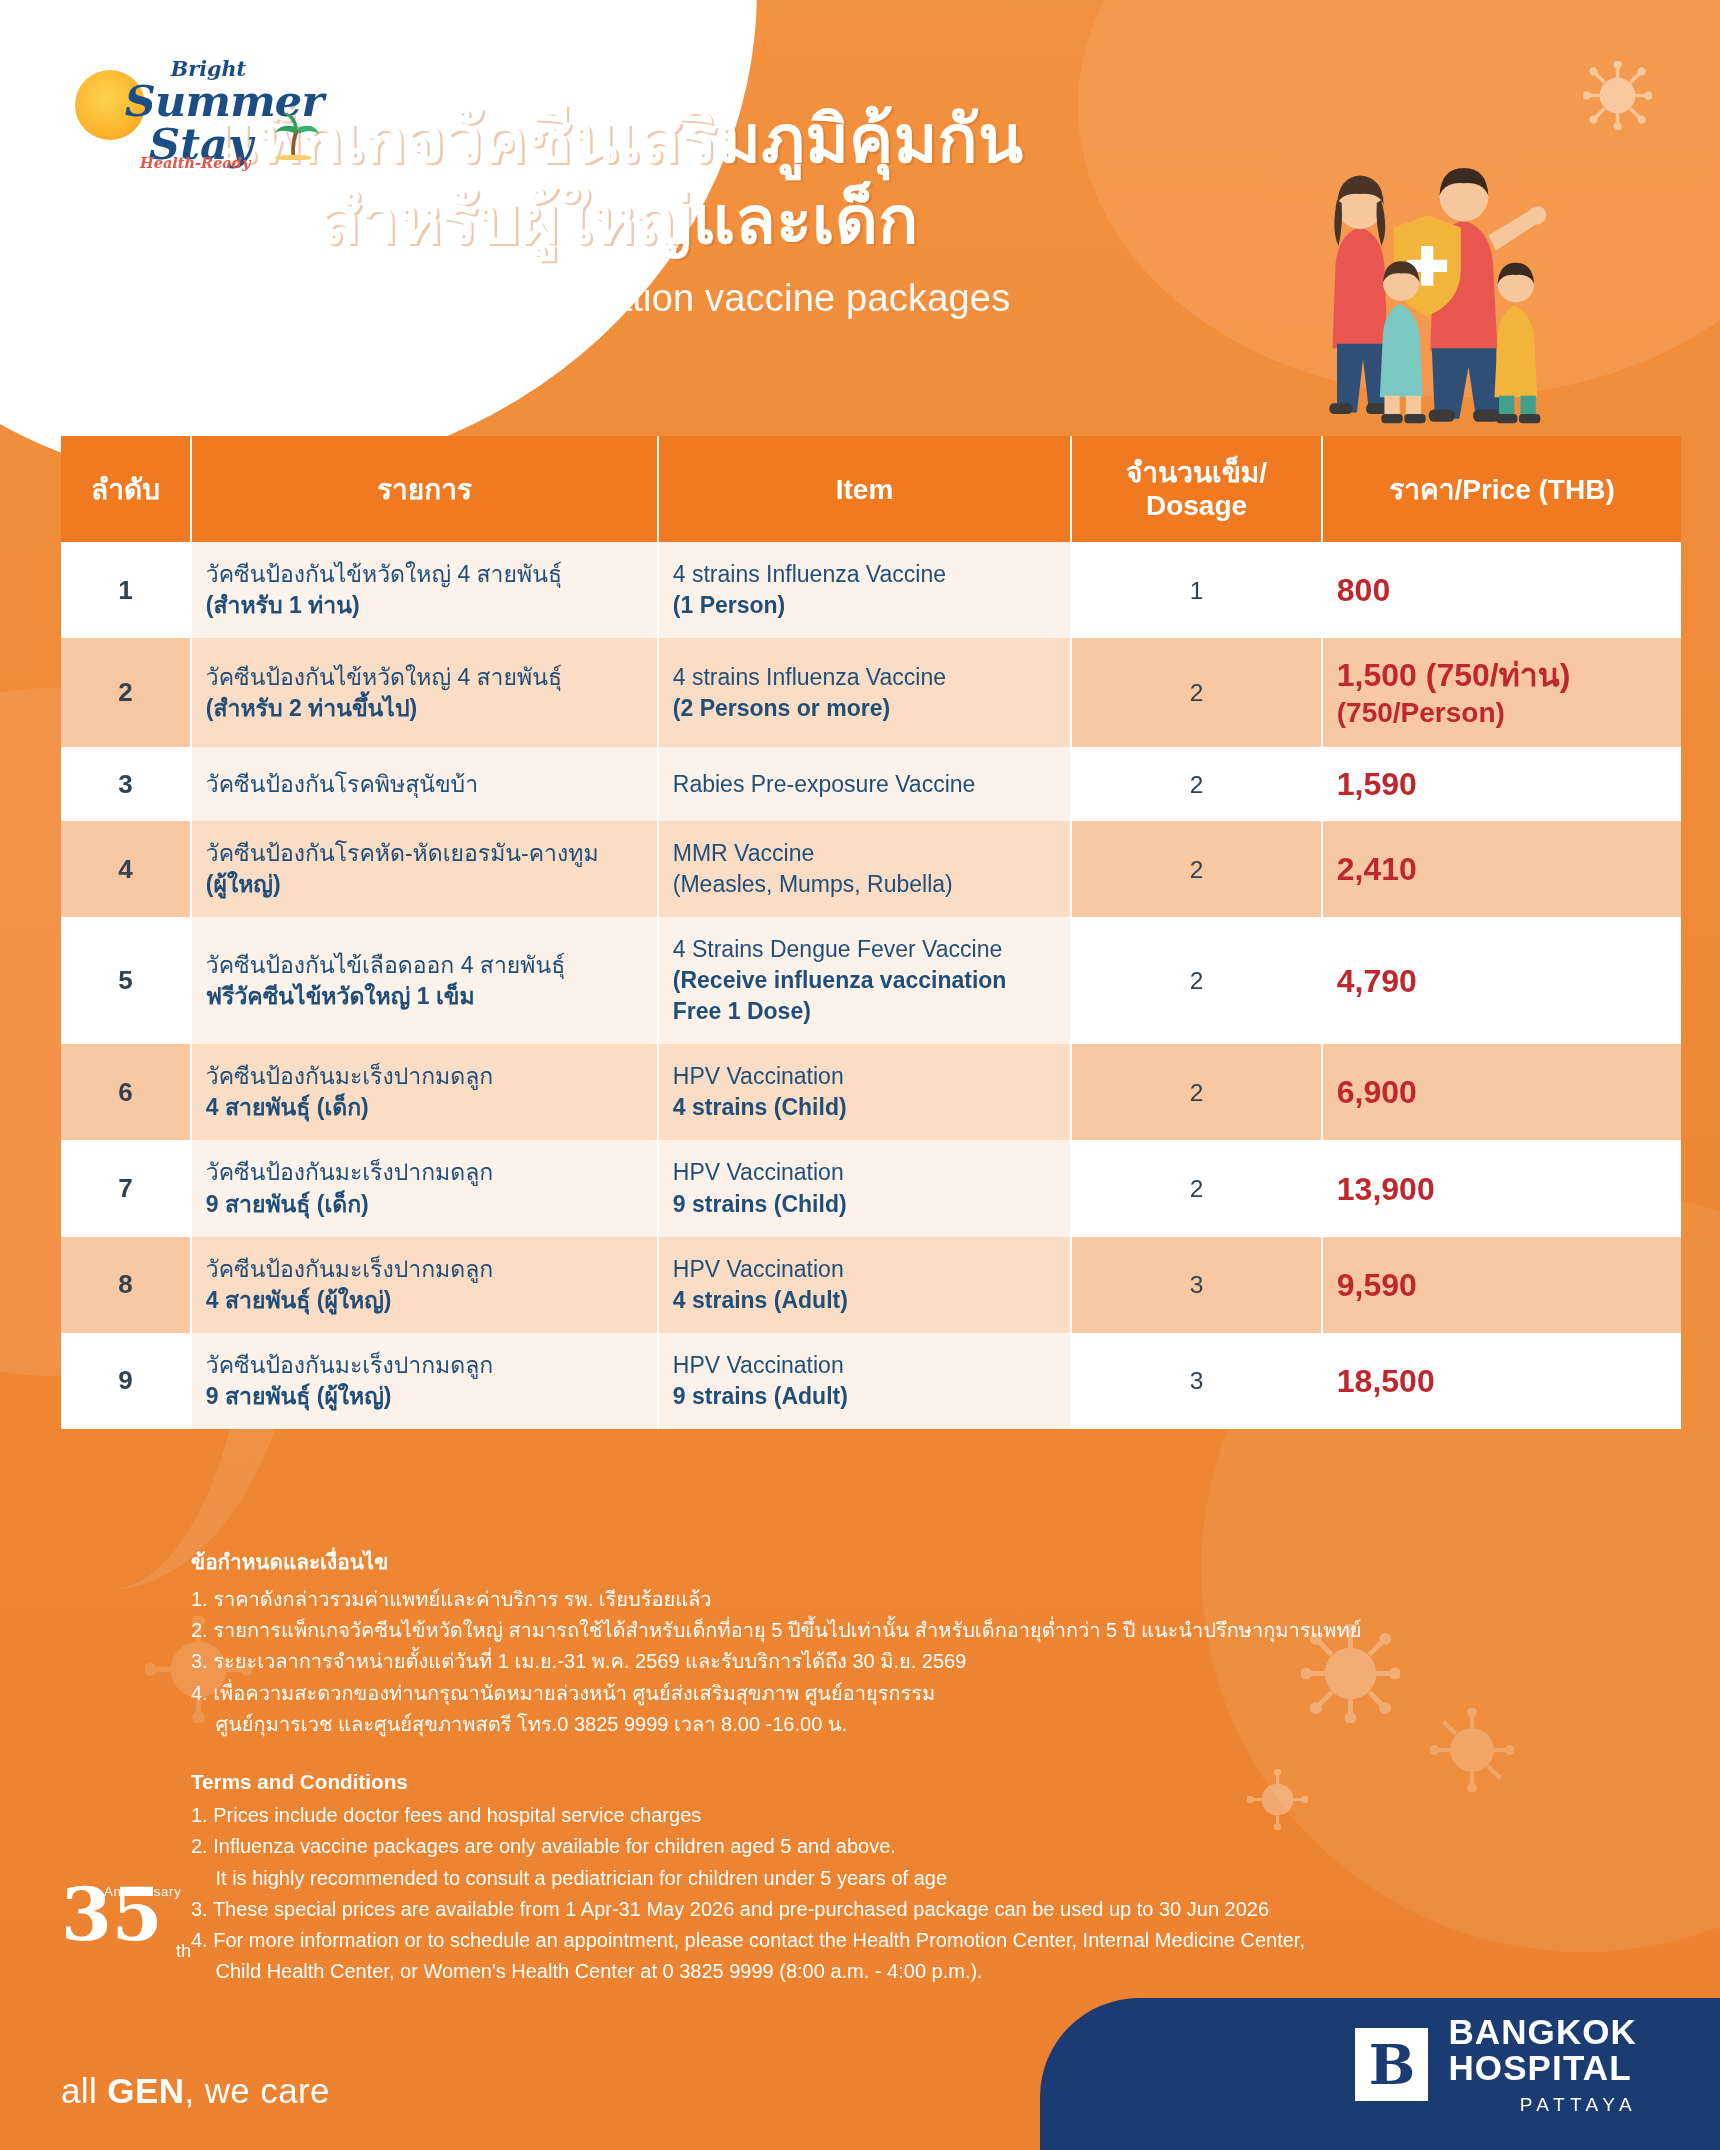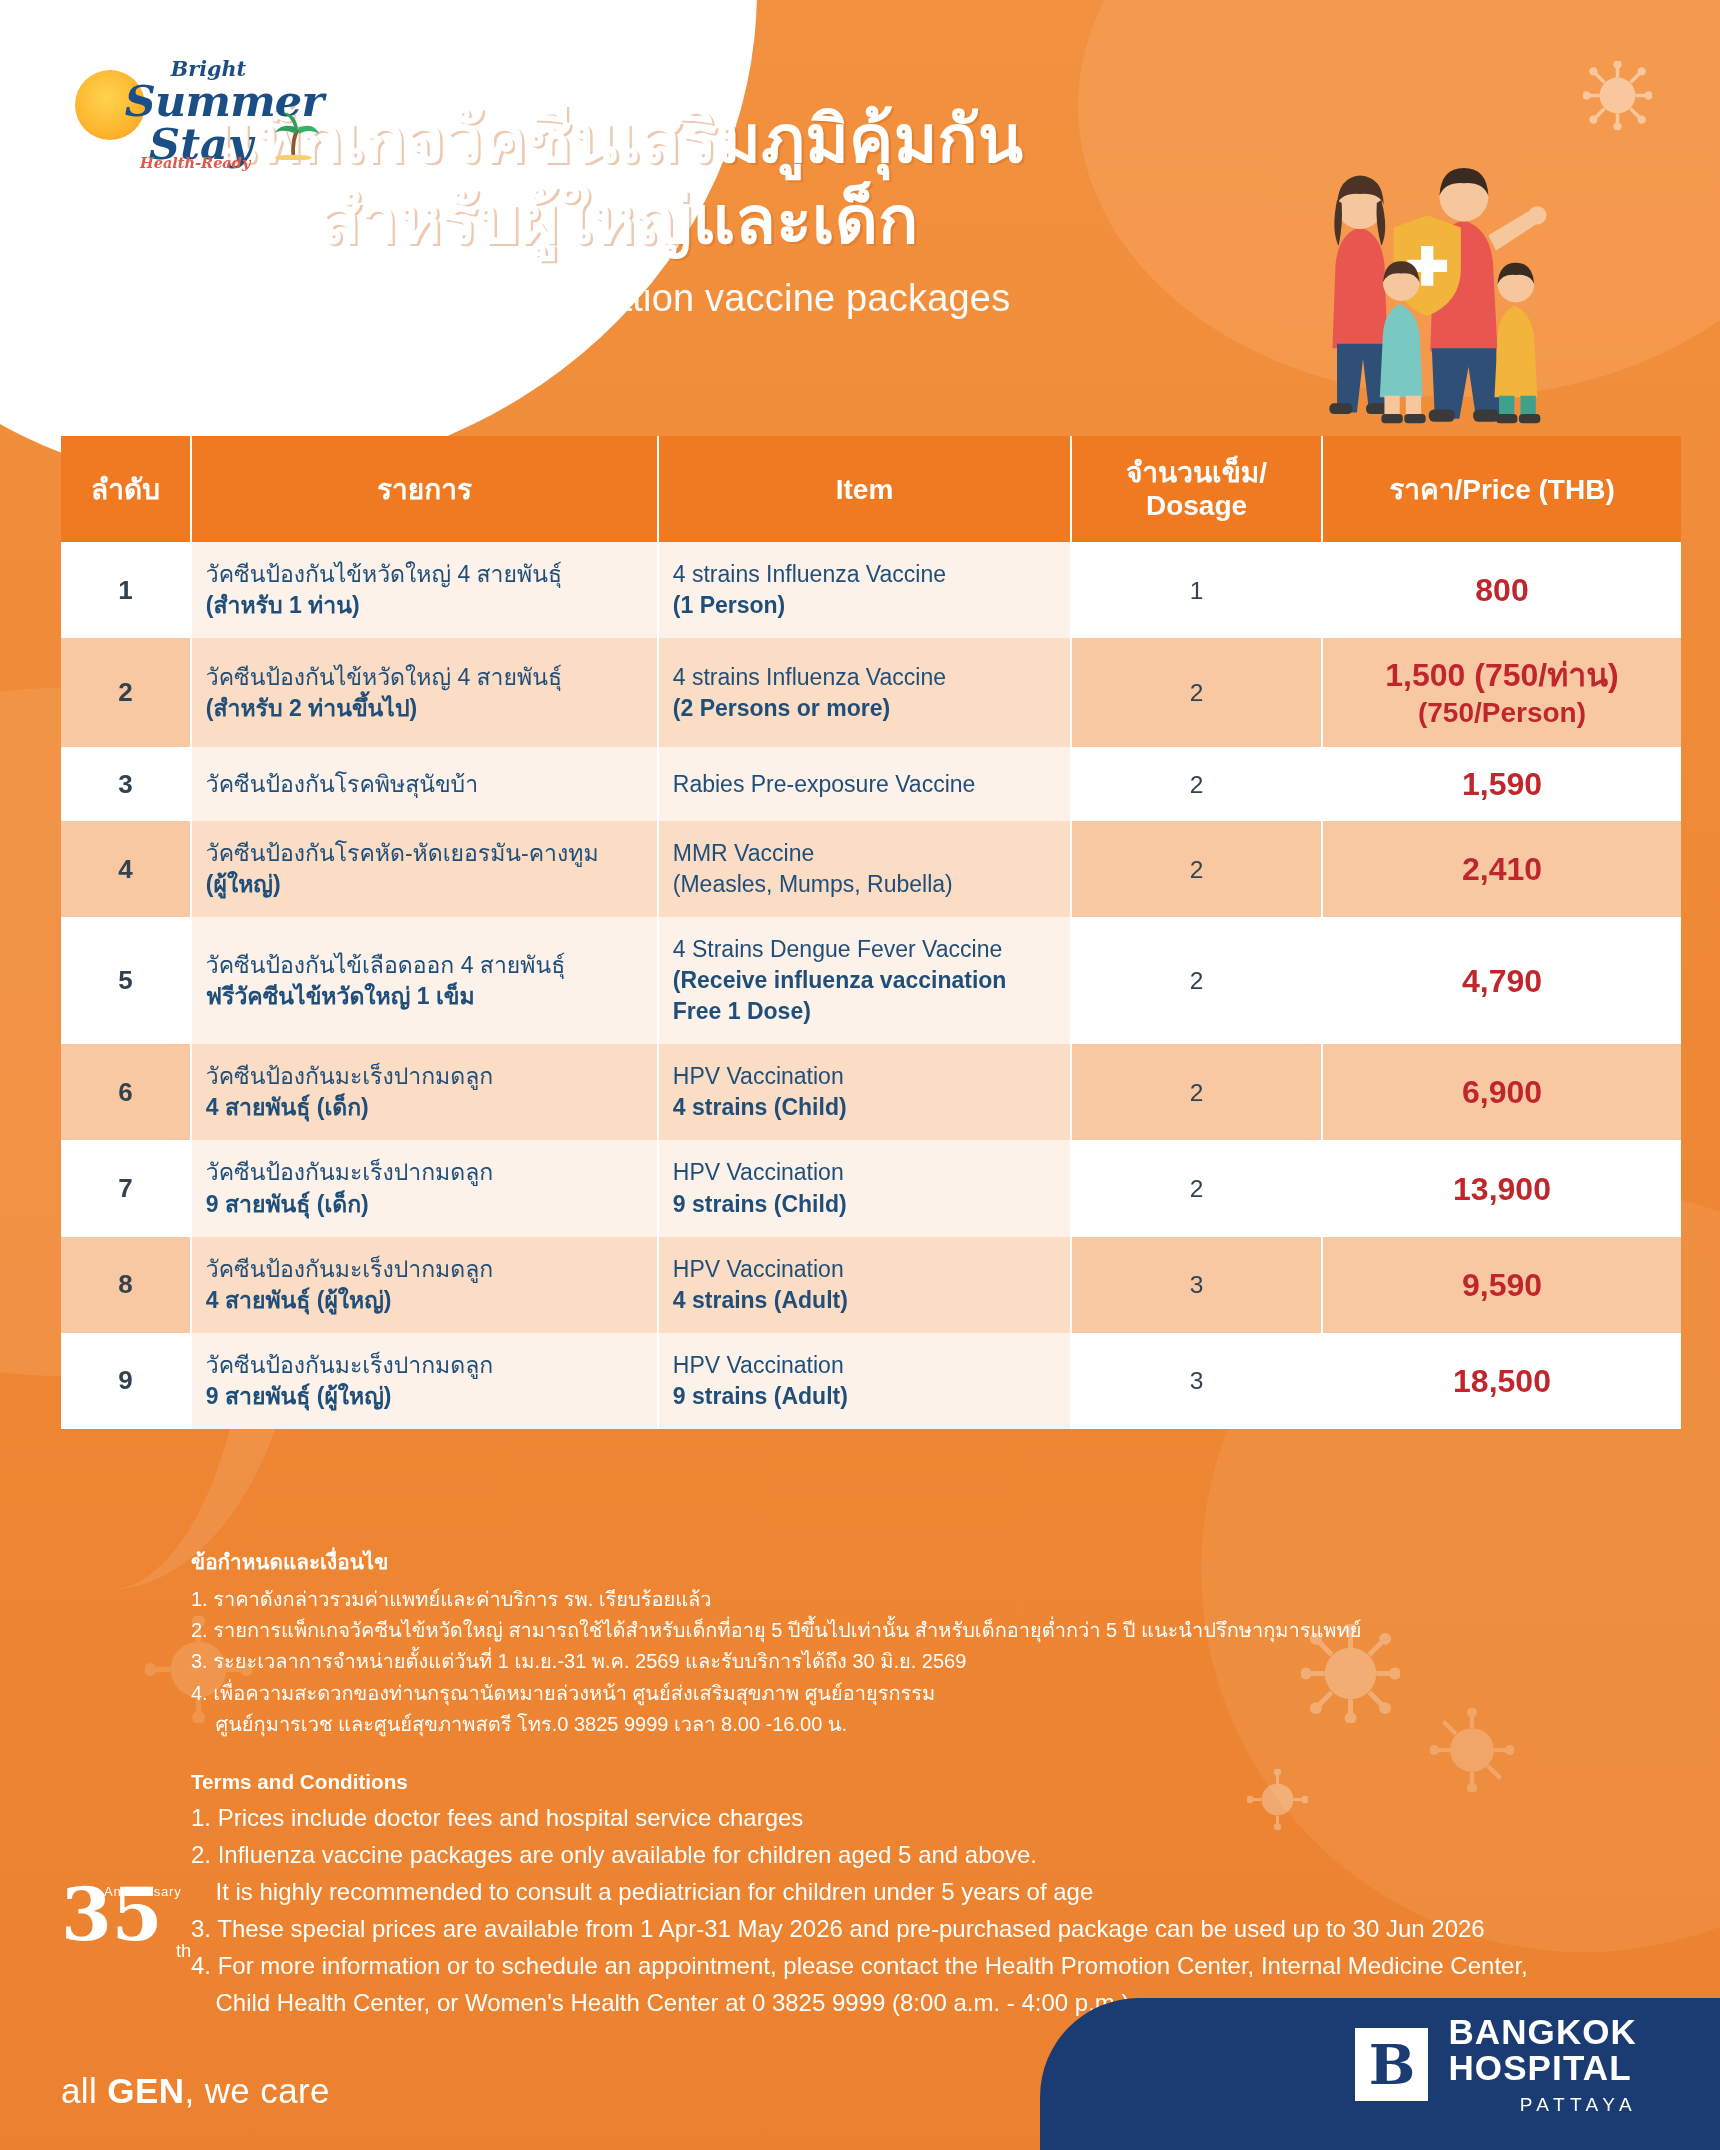--- a/index.html
+++ b/index.html
@@ -168,38 +168,38 @@
   tbody td:last-child { border-right: none; }
   tbody tr.odd td { background: #FFFFFF; }
   tbody tr.even td { background: #F8C8A3; }
   tbody tr.odd td.c-th-cell, tbody tr.odd td.c-en-cell { background: #FDF2EA; }
   tbody tr.even td.c-th-cell, tbody tr.even td.c-en-cell { background: #FBDCC4; }
 
   td.c-no-cell { text-align: center; font-size: 26px; font-weight: bold; color: #33424F; }
   td.c-th-cell { color: #1F4E79; }
   td.c-en-cell { color: #1F4E79; }
   td.c-dose-cell { text-align: center; font-size: 24.5px; color: #33424F; }
-  td.c-price-cell { text-align: center; font-size: 32px; font-weight: bold; color: #C0272D; line-height: 1.25; }
+  td.c-price-cell { font-size: 32px; font-weight: bold; color: #C0272D; line-height: 1.25; }
   .line2 { font-weight: bold; display: block; }
   .price-sub { font-size: 28px; display: block; }
 
   
   .terms {
     position: absolute;
     left: 191px; top: 1545px;
     width: 1377px;
     color: #FFFFFF;
     z-index: 7;
   }
   .terms h3 { font-size: 20.7px; font-weight: bold; margin-bottom: 6.9px; }
   .terms ol { list-style: none; }
   .terms li { font-size: 20px; line-height: 1.45; margin-bottom: 2.3px; }
   .terms .sub { padding-left: 24.5px; display: block; }
   .terms-en { margin-top: 31px; }
-  .terms-en li { font-size: 24px; }
+  .terms-en li { font-size: 20px; }
 
   
   .bottom-bar {
     position: absolute;
     left: 0; bottom: 0;
     width: 1721px; height: 153px;
     z-index: 8;
   }
   .bottom-blue {
     position: absolute;

